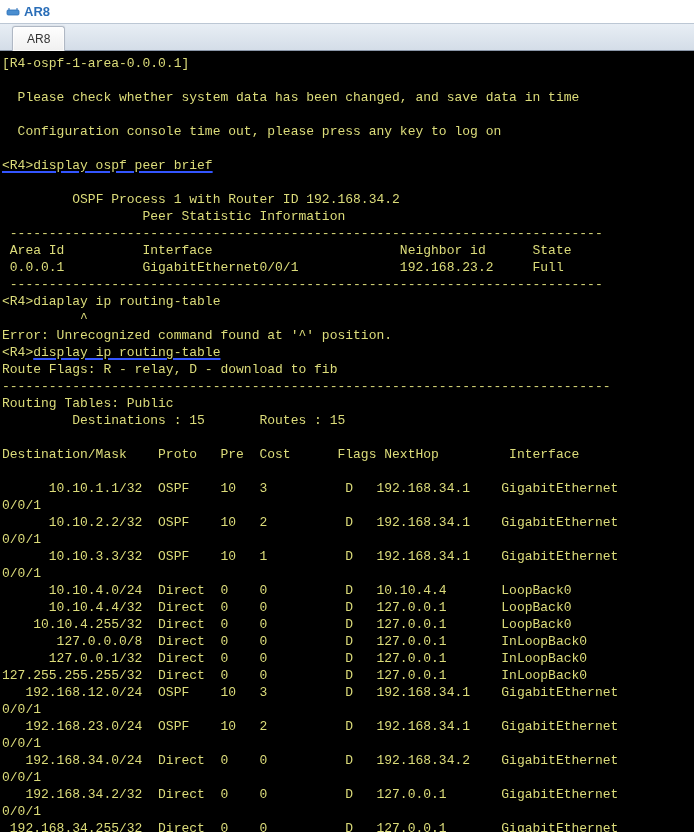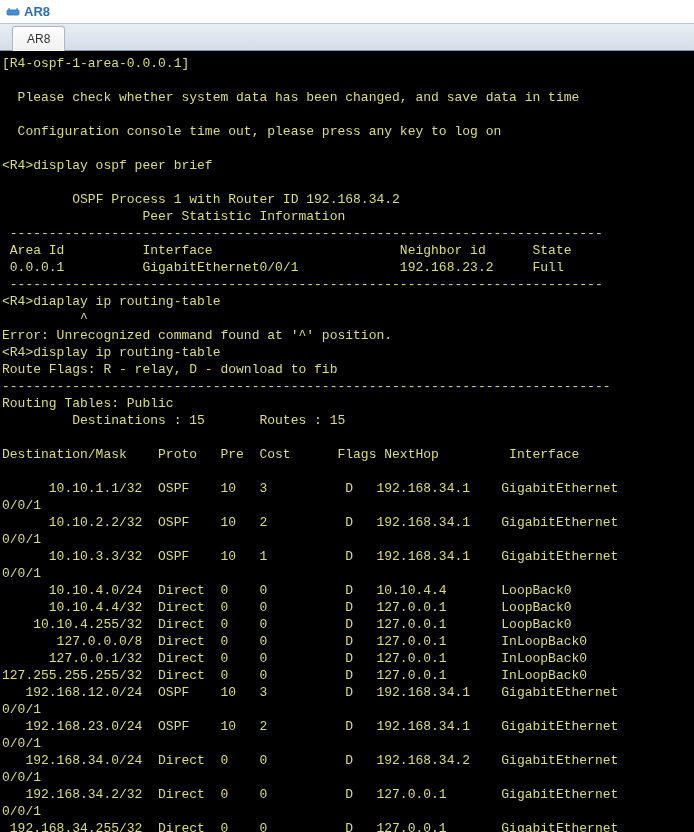--- a/index.html
+++ b/index.html
@@ -51,20 +51,21 @@
       color: #dcdc7a;
       font-family: "Consolas", "Courier New", monospace;
       font-size: 13px;
       line-height: 17px;
       padding: 4px 2px 6px 2px;
       white-space: pre;
       min-height: 770px;
       overflow-x: hidden;
     }
     .underline-blue {
+      text-decoration: underline;
       text-decoration-color: #3355ff;
       text-decoration-thickness: 2px;
       text-underline-offset: 2px;
     }
   </style>
 </head>
 <body>
 
 <div class="title-bar">
   <span class="title-icon">

